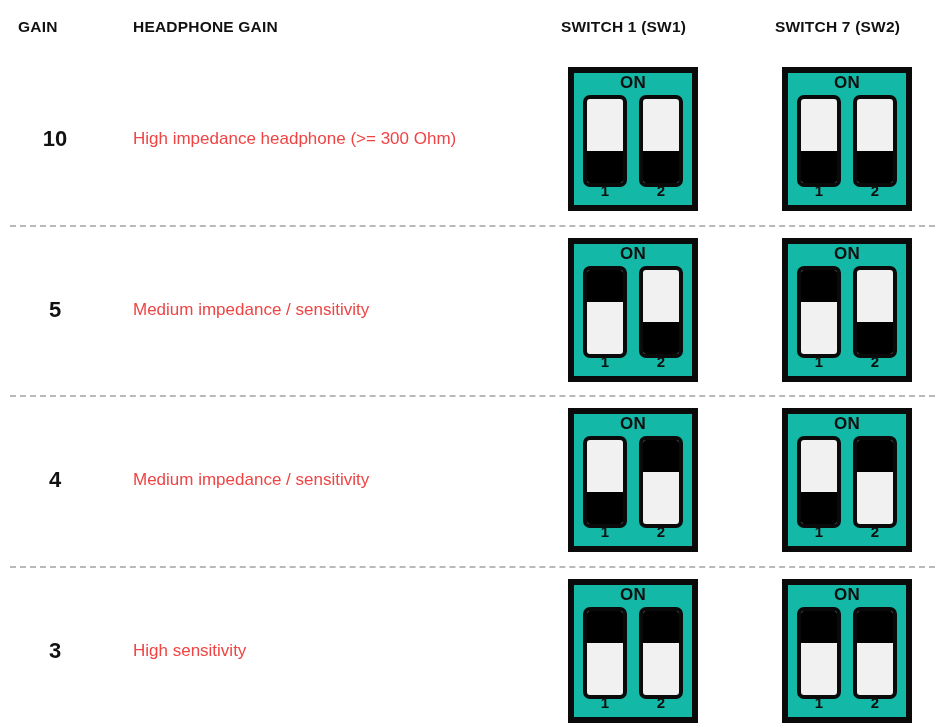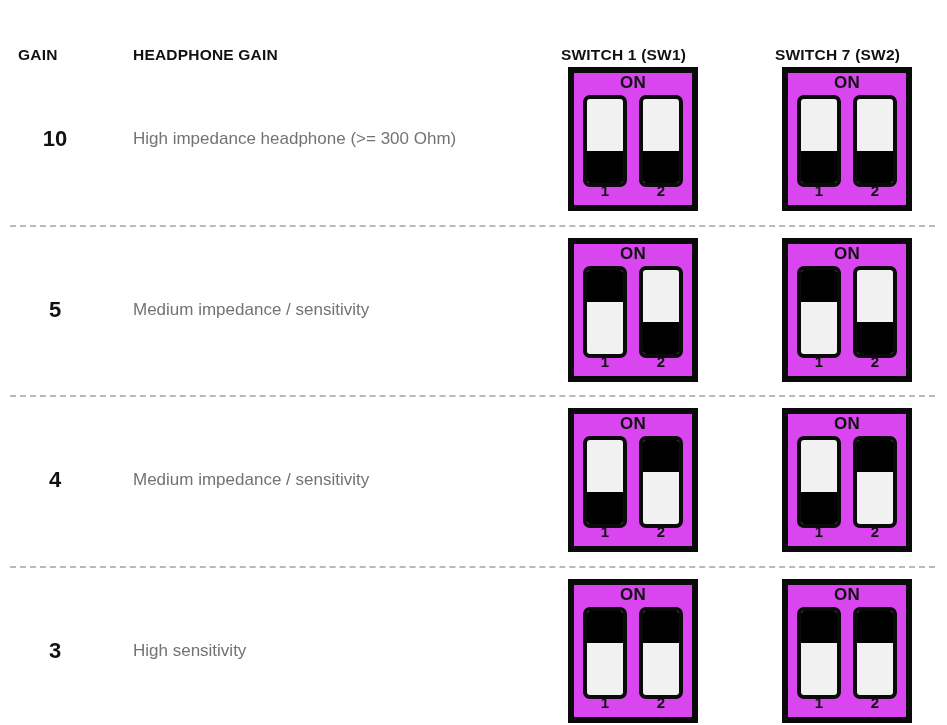--- a/index.html
+++ b/index.html
@@ -24,21 +24,20 @@
     box-sizing: border-box;
   }
 
   
   .header-row {
     position: absolute;
     top: 0;
     left: 0;
     width: 750px;
     height: 54px;
-    margin-top: 28px;
   }
   .hdr {
     position: absolute;
     top: 18px;
     font-size: 15.5px;
     font-weight: bold;
     letter-spacing: 0.2px;
     color: #111111;
     white-space: nowrap;
   }
@@ -90,21 +89,21 @@
   .cell-type {
     position: absolute;
     left: 133px;
     top: 0;
     width: 420px;
     height: 170.5px;
     display: flex;
     align-items: center;
     font-size: 17px;
     font-weight: 400;
-    color: #737373;
+    color: #ef4444;
     white-space: nowrap;
   }
 
   
   .dip-cell {
     position: absolute;
     top: 0;
     height: 170.5px;
     width: 136px;
     display: flex;
@@ -112,21 +111,21 @@
     justify-content: center;
   }
   .dip-cell.sw1 { left: 565px; }
   .dip-cell.sw2 { left: 779px; }
 
   .dip {
     position: relative;
     width: 130px;
     height: 144px;
     box-sizing: border-box;
-    background: #d946ef;
+    background: #14b8a6;
     border: 6px solid #0a0a0a;
   }
   .dip-on-label {
     position: absolute;
     top: -1px;
     left: 0;
     width: 100%;
     text-align: center;
     font-size: 17px;
     font-weight: bold;

